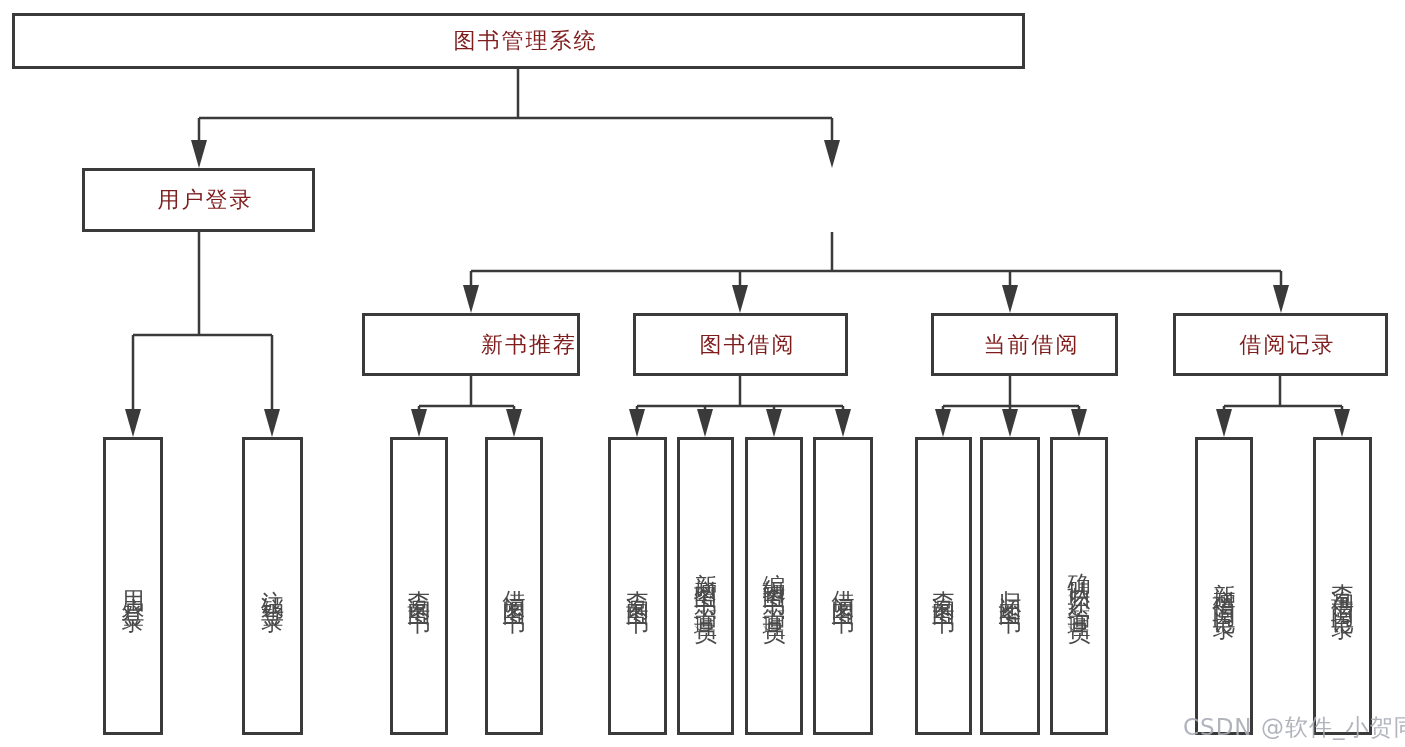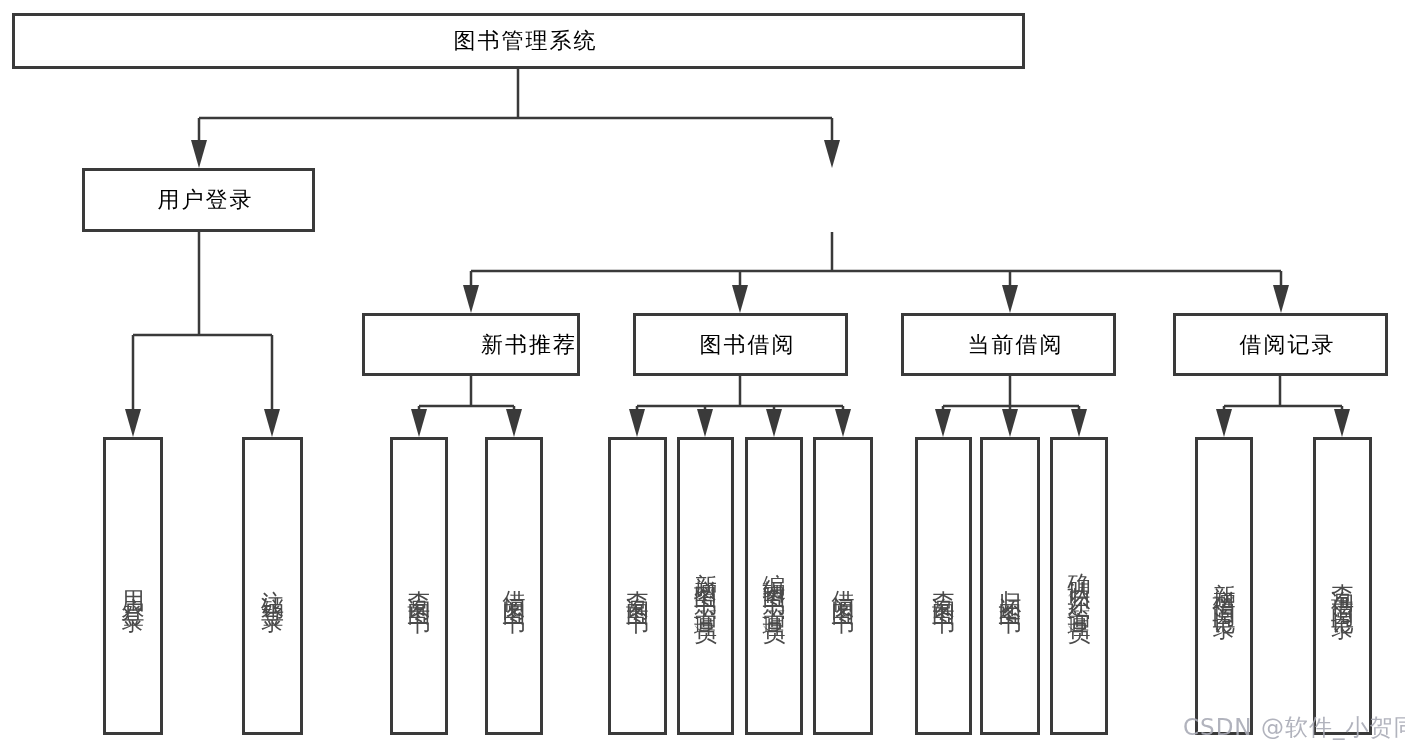--- a/index.html
+++ b/index.html
@@ -22,21 +22,21 @@
     height: 747px;
   }
   .box {
     position: absolute;
     box-sizing: border-box;
     background: #ffffff;
     border: 3px solid #3a3a3a;
     display: flex;
     align-items: center;
     justify-content: center;
-    color: #000000;
+    color: #7f1d1d;
     font-size: 22px;
     letter-spacing: 2px;
     white-space: nowrap;
     z-index: 2;
     padding-left: 14px;
   }
   .vbox {
     position: absolute;
     box-sizing: border-box;
     background: #ffffff;
@@ -122,21 +122,21 @@
   <div class="box" style="left:82px; top:168px; width:233px; height:64px;">
     <span>用户登录</span>
   </div>
 
   <div class="box" style="left:362px; top:313px; width:218px; height:63px;justify-content:flex-end;">
     <span>新书推荐</span>
   </div>
   <div class="box" style="left:633px; top:313px; width:215px; height:63px;text-align:right;">
     <span>图书借阅</span>
   </div>
-  <div class="box" style="left:901px; top:313px; width:215px; height:63px;">
+  <div class="box" style="left:931px; top:313px; width:187px; height:63px;">
     <span>当前借阅</span>
   </div>
   <div class="box" style="left:1173px; top:313px; width:215px; height:63px;">
     <span>借阅记录</span>
   </div>
 
   <div class="vbox" style="left:103px; top:437px; width:60px; height:298px;">
     <span class="vtext">用户登录</span>
   </div>
   <div class="vbox" style="left:242px; top:437px; width:61px; height:298px;">

